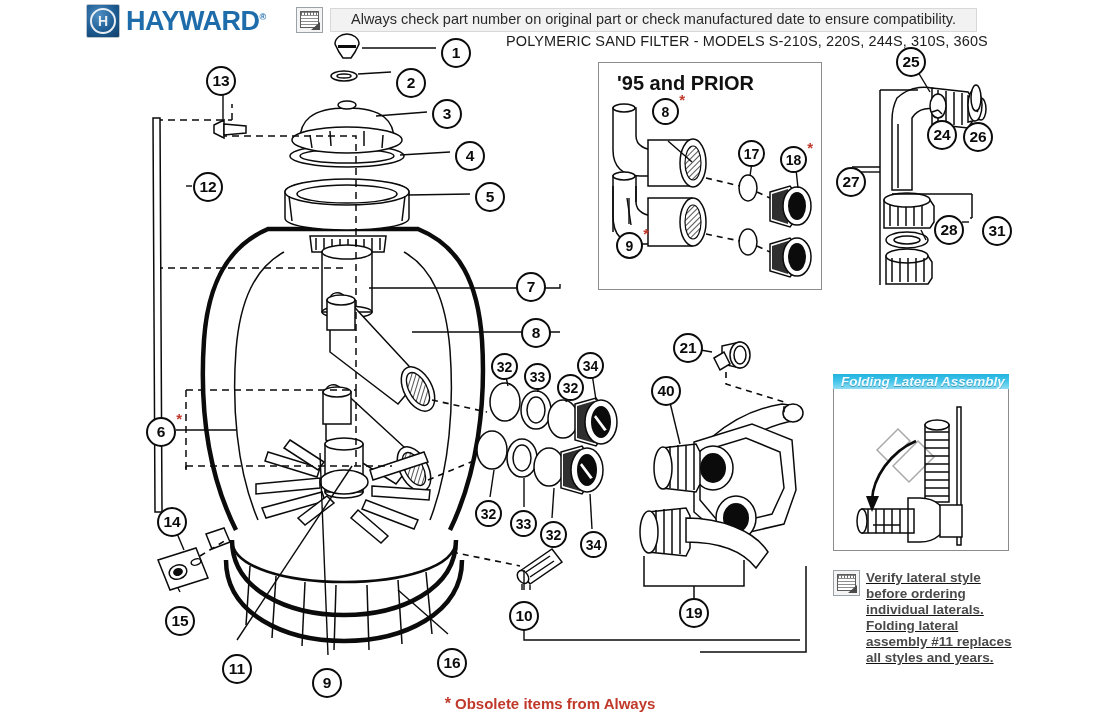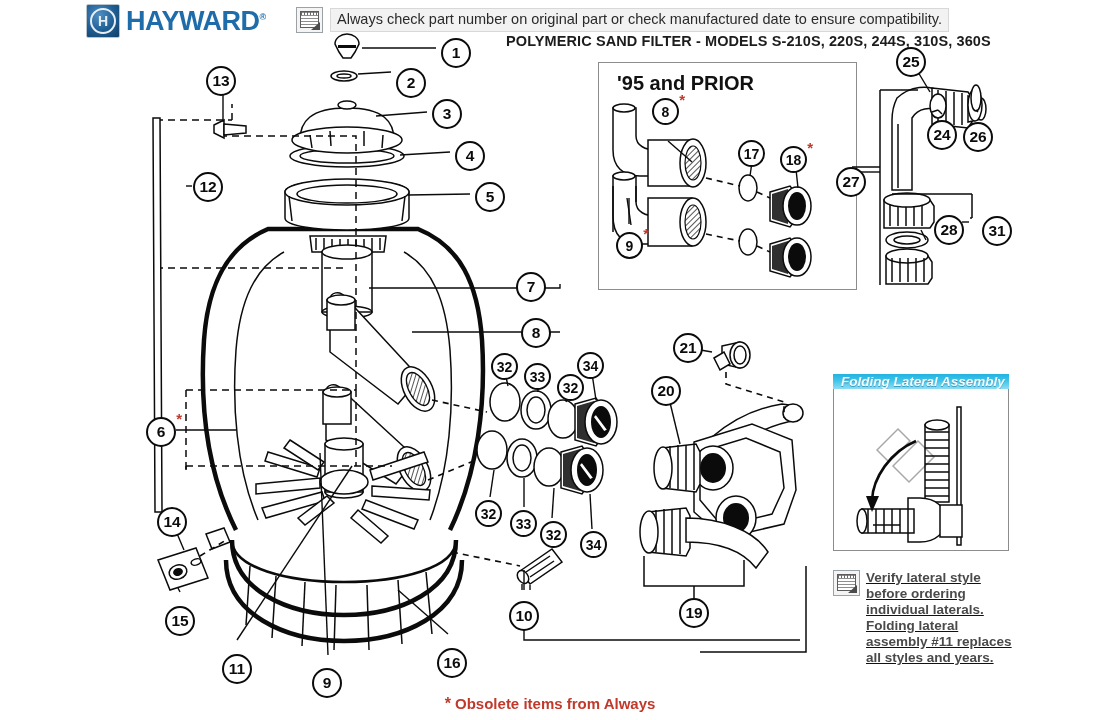--- a/index.html
+++ b/index.html
@@ -49,31 +49,31 @@
   .note-icon::after{
     content:"";position:absolute;right:2px;bottom:2px;
     border-left:9px solid transparent;border-bottom:8px solid #4b4b4b;
   }
 
   .hdr-note{
     position:absolute;left:296px;top:5px;height:30px;display:flex;align-items:center;gap:7px;
   }
   .hdr-note .txt{
     background:#f2f2f2;border:1px solid #d8d8d8;
-    font-size:14.5px;color:#2a2a2a;padding:3px 6px;white-space:nowrap;line-height:1.1;
+    font-size:14.5px;color:#2a2a2a;padding:3px 20px;white-space:nowrap;line-height:1.1;
   }
   .models-title{
-    position:absolute;left:506px;top:33px;font-size:14.5px;font-weight:bold;
+    position:absolute;left:506px;top:33px;font-size:14.5px;font-weight:normal;
     color:#1c1c1c;letter-spacing:0.1px;white-space:nowrap;
   }
 
   
   .box-prior{
     position:absolute;left:598px;top:62px;width:222px;height:226px;
-    border:1px solid #8c8c8c;background:#fff;padding-left:35px;
+    border:1px solid #8c8c8c;background:#fff;
   }
   .box-prior .cap{
     position:absolute;left:18px;top:9px;font-size:20px;font-weight:bold;color:#111;
   }
   .box-fla{
     position:absolute;left:833px;top:374px;width:176px;height:188px;background:#fff;
   }
   .box-fla .bar{
     height:15px;
     background:linear-gradient(to bottom,#23b2df 0%,#3fc4ea 45%,#8fdcf2 100%);
@@ -524,21 +524,21 @@
   <div class="cal" style="left:165px;top:606px">
     <span>15</span>
   </div>
   <div class="cal" style="left:437px;top:648px">
     <span>16</span>
   </div>
   <div class="cal" style="left:679px;top:598px">
     <span>19</span>
   </div>
   <div class="cal" style="left:651px;top:376px">
-    <span>20</span>
+    <span>40</span>
   </div>
   <div class="cal" style="left:673px;top:333px">
     <span>21</span>
   </div>
   <div class="cal" style="left:927px;top:120px">
     <span>24</span>
   </div>
   <div class="cal" style="left:896px;top:47px">
     <span>25</span>
   </div>

